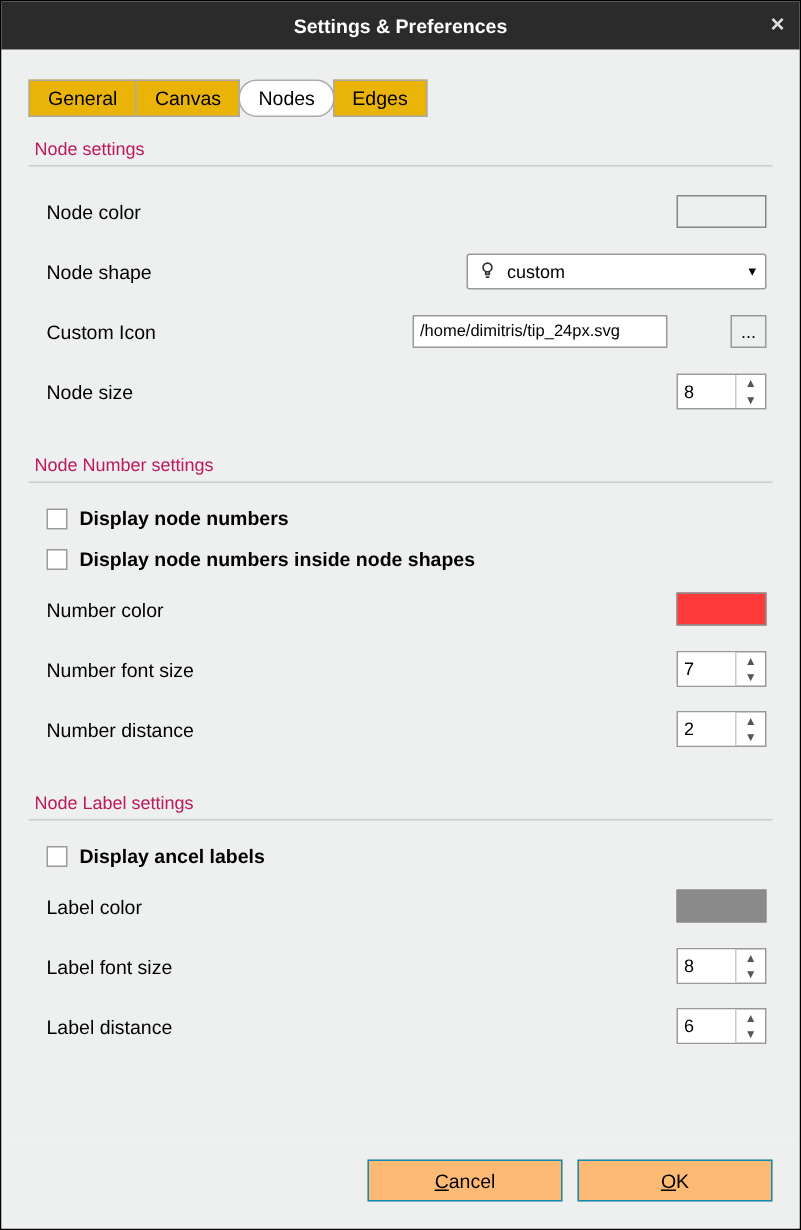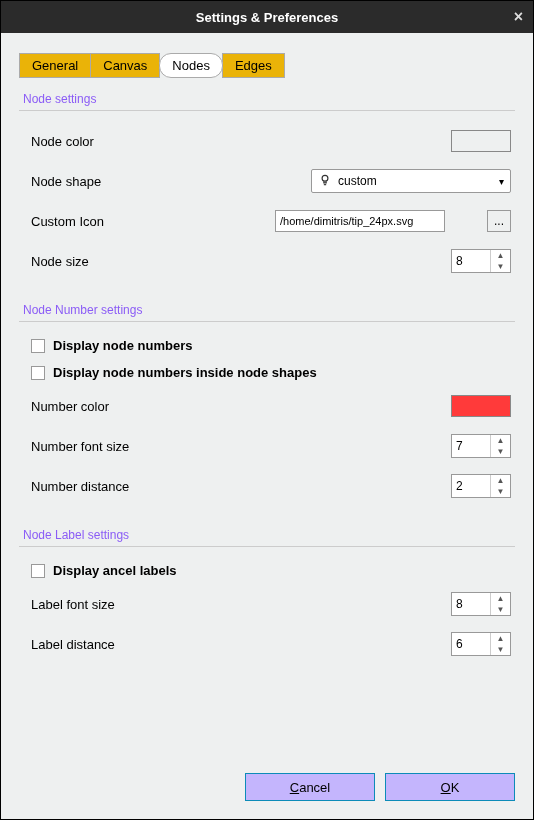--- a/index.html
+++ b/index.html
@@ -5,37 +5,37 @@
 * { box-sizing: border-box; margin: 0; padding: 0; }
 body { font-family: sans-serif; font-size: 13px; background: #fff; }
 .window { width: 534px; height: 820px; border: 1px solid #000; display: flex; flex-direction: column; }
 .titlebar { background: #2b2b2b; color: #fff; height: 32px; display: flex; align-items: center; justify-content: center; position: relative; font-weight: bold; }
 .close-btn { position: absolute; right: 10px; top: 7px; color: #ddd; font-size: 16px; cursor: pointer; }
 .content { flex: 1; background: #eef0f0; padding: 20px 18px 0 18px; overflow: hidden; }
 .tabs { display: flex; gap: 0; margin-bottom: 6px; }
 .tab { padding: 4px 12px; border: 1px solid #aaa; background: #eab308; cursor: pointer; position: relative; }
 .tab + .tab { margin-left: -1px; }
 .tab.active { background: #fff; z-index: 2; border-radius: 12px; }
-.section-title { color: #8b5cf6; font-size: 12px; padding: 8px 0 4px 4px; border-bottom: 1px solid #ccc; margin-bottom: 10px; }
+.section-title { color: #be185d; font-size: 12px; padding: 8px 0 4px 4px; border-bottom: 1px solid #ccc; margin-bottom: 10px; }
 .row { display: flex; align-items: center; padding: 8px 4px 8px 12px; min-height: 40px; gap: 36px; }
 .row-label { flex: 1; }
 .color-swatch { width: 60px; height: 22px; border: 1px solid #888; cursor: pointer; }
 .select-ctl { width: 200px; height: 24px; border: 1px solid #999; background: #fff; display: flex; align-items: center; padding: 0 6px; font-size: 12px; cursor: pointer; border-radius: 2px; }
 .select-ctl .icon { margin-right: 6px; }
 .select-ctl .chev { margin-left: auto; font-size: 10px; }
 .path-input { width: 170px; height: 22px; border: 1px solid #999; background: #fff; font-size: 11px; padding: 0 4px; }
 .browse-btn { width: 24px; height: 22px; border: 1px solid #999; background: #eef0f0; margin-left: 6px; cursor: pointer; font-size: 12px; display: flex; align-items: center; justify-content: center; }
 .spinner { width: 60px; height: 24px; display: flex; border: 1px solid #999; background: #fff; }
 .spinner input { width: 38px; border: none; padding: 0 4px; font-size: 12px; outline: none; }
 .spinner .arrows { width: 20px; display: flex; flex-direction: column; border-left: 1px solid #ccc; }
 .spinner .arrows span { flex: 1; font-size: 8px; text-align: center; line-height: 11px; cursor: pointer; color: #555; }
 .chk-row { display: flex; align-items: center; padding: 6px 4px 6px 12px; font-weight: bold; }
 .checkbox { width: 14px; height: 14px; border: 1px solid #999; background: #fff; margin-right: 8px; cursor: pointer; }
 .buttons { display: flex; justify-content: flex-end; gap: 10px; padding: 14px 18px 18px; background: #eef0f0; }
-.btn { width: 130px; height: 28px; background: #c4b5fd; border: 1px solid #0c8bb8; color: #000; display: flex; align-items: center; justify-content: center; cursor: pointer; font-size: 13px; }
+.btn { width: 130px; height: 28px; background: #fdba74; border: 1px solid #0c8bb8; color: #000; display: flex; align-items: center; justify-content: center; cursor: pointer; font-size: 13px; }
 .section-gap { height: 14px; }
 .underline { text-decoration: underline; }
 </style>
 </head>
 <body>
 
 <div class="window">
   <div class="titlebar">
     <span>Settings &amp; Preferences</span>
     <span class="close-btn">×</span>
@@ -125,20 +125,24 @@
     </div>
 
     <div class="section-gap"></div>
     <div class="section-title">Node Label settings</div>
 
     <div class="chk-row">
       <div class="checkbox"></div>
       <span>Display ancel labels</span>
     </div>
 
+    <div class="row">
+      <span class="row-label">Label color</span>
+      <div class="color-swatch" style="background:#8a8a8a"></div>
+    </div>
     <div class="row" style="min-height:32px">
       <span class="row-label">Label font size</span>
       <div class="spinner">
         <input value="8" style="">
         <div class="arrows">
             <span>▲</span>
             <span>▼</span>
           </div>
       </div>
     </div>

